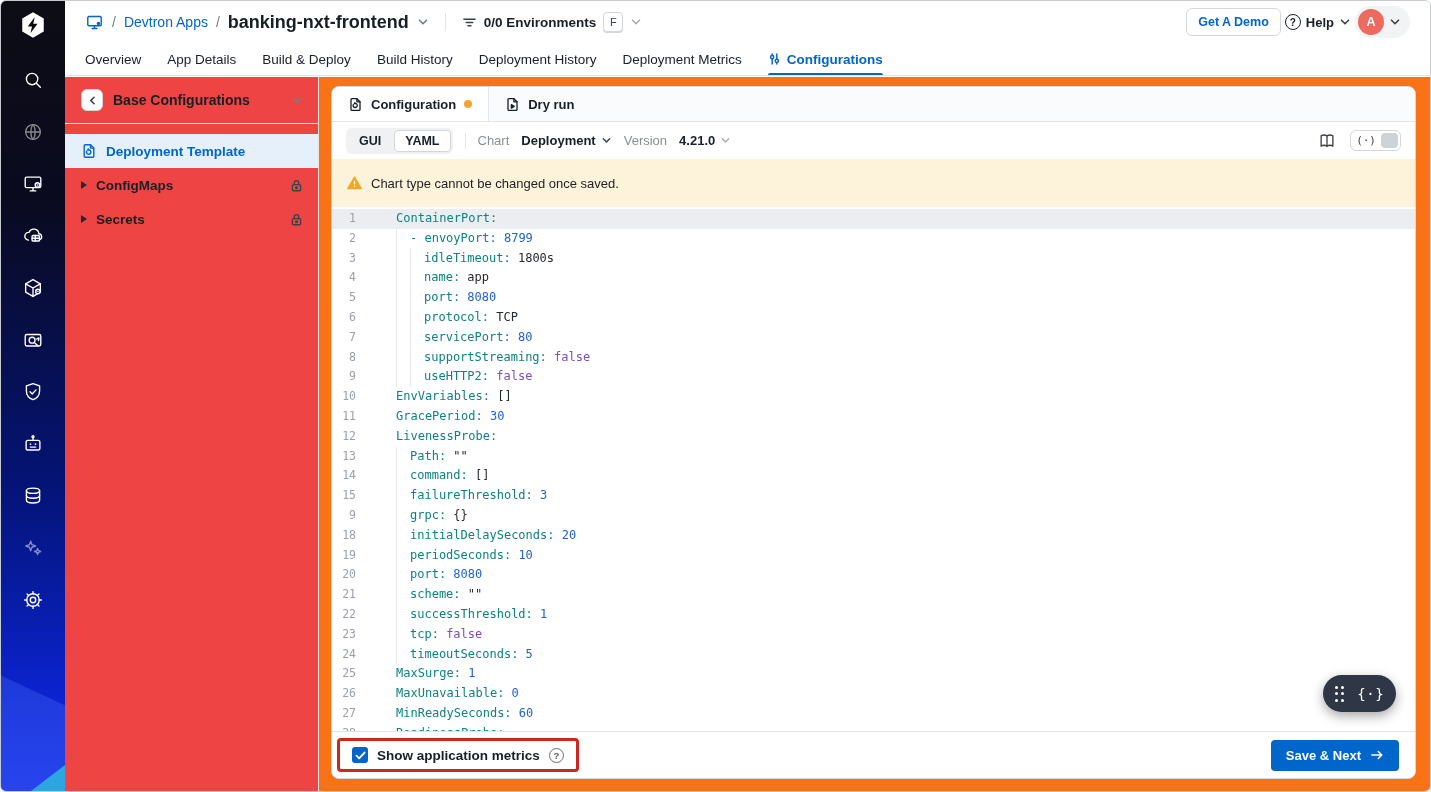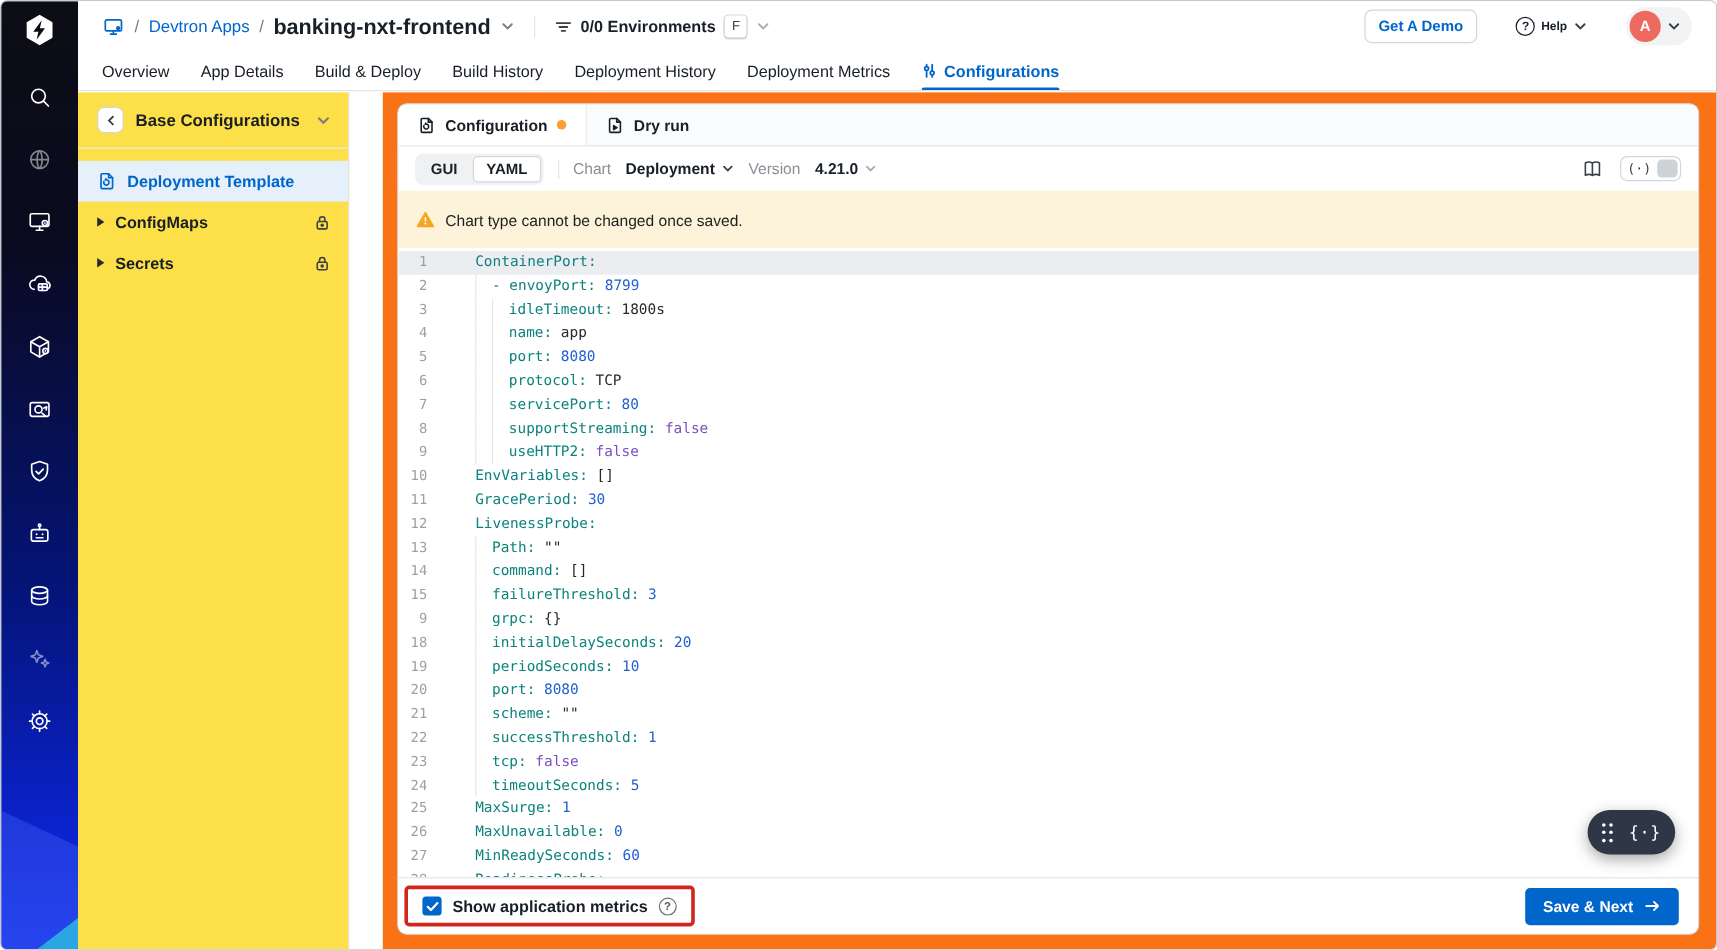--- a/index.html
+++ b/index.html
@@ -26,43 +26,43 @@
     display:flex; align-items:center; justify-content:space-between; padding:0 20px; }
   .crumb-wrap { display:flex; align-items:center; gap:8px; }
   .crumb-sep { color:#767d84; font-size:14px; }
   .crumb-link { color:#0066cc; font-size:14px; cursor:pointer; }
   .crumb-app { font-size:18px; font-weight:700; color:#181f27; }
   .hdr-divider { width:1px; height:18px; background:#e1e4e8; margin:0 8px; }
   .env-sel { display:flex; align-items:center; gap:7px; cursor:pointer; }
   .env-label { font-size:13.5px; font-weight:700; }
   .kbd { width:20px; height:20px; border:1px solid #d3d7db; border-radius:4px; background:#fff;
     box-shadow:0 1px 0 #d3d7db; font-size:11px; color:#3b4046; display:flex; align-items:center; justify-content:center; }
-  .hdr-right { display:flex; align-items:center; gap:32px; }
+  .hdr-right { display:flex; align-items:center; gap:4px; }
   .demo-btn { border:1px solid #d3d7db; border-radius:6px; background:#fff; color:#0066cc;
     font-size:12.5px; font-weight:700; padding:6px 11px; cursor:pointer; font-family:inherit; }
   .help-wrap { display:flex; align-items:center; gap:5px; cursor:pointer; }
-  .help-label { font-size:10px; font-weight:700; }
+  .help-label { font-size:13px; font-weight:700; }
   .qmark { width:16px; height:16px; border:1.6px solid #181f27; border-radius:50%;
     font-size:10px; font-weight:700; display:flex; align-items:center; justify-content:center; }
   .avatar-pill { display:flex; align-items:center; gap:5px; background:#f2f3f5; border-radius:999px;
     padding:3px 9px 3px 3px; cursor:pointer; }
   .avatar { width:26px; height:26px; border-radius:50%; background:#ee6a5f; color:#fff;
     font-size:12.5px; font-weight:700; display:flex; align-items:center; justify-content:center; }
   .chev { display:inline-flex; }
 
   
   .app-tabs { position:absolute; left:64px; top:42px; right:0; height:33px; background:#fff;
     border-bottom:1px solid #e1e4e8; display:flex; align-items:stretch; gap:26px; padding:0 0 0 20px; }
   .atab { display:flex; align-items:center; font-size:13.5px; color:#181f27; cursor:pointer; position:relative; }
   .atab.active { color:#0066cc; font-weight:700; gap:6px; }
   .atab.active::after { content:""; position:absolute; left:0; right:0; bottom:0; height:2.5px;
     background:#0066cc; border-radius:2px 2px 0 0; }
 
   
-  .left-panel { position:absolute; left:64px; top:76px; width:226px; bottom:0; background:#fde047;
+  .left-panel { position:absolute; left:64px; top:76px; width:254px; bottom:0; background:#ef4444;
     border-right:1px solid #e1e4e8; }
   .lp-head { display:flex; align-items:center; gap:10px; padding:12px 14px 12px 16px;
     border-bottom:1px solid #e8eaed; }
   .back-btn { width:22px; height:22px; border:1px solid #d3d7db; border-radius:6px; background:#fff;
     display:flex; align-items:center; justify-content:center; cursor:pointer; }
   .lp-title { font-size:14px; font-weight:700; flex:1; }
   .lp-items { padding-top:10px; }
   .lp-item { height:34px; display:flex; align-items:center; gap:9px; padding:0 14px 0 16px;
     font-size:13.5px; font-weight:600; color:#181f27; cursor:pointer; }
   .lp-item.active { background:#e6f0fb; color:#0066cc; font-weight:700; }

